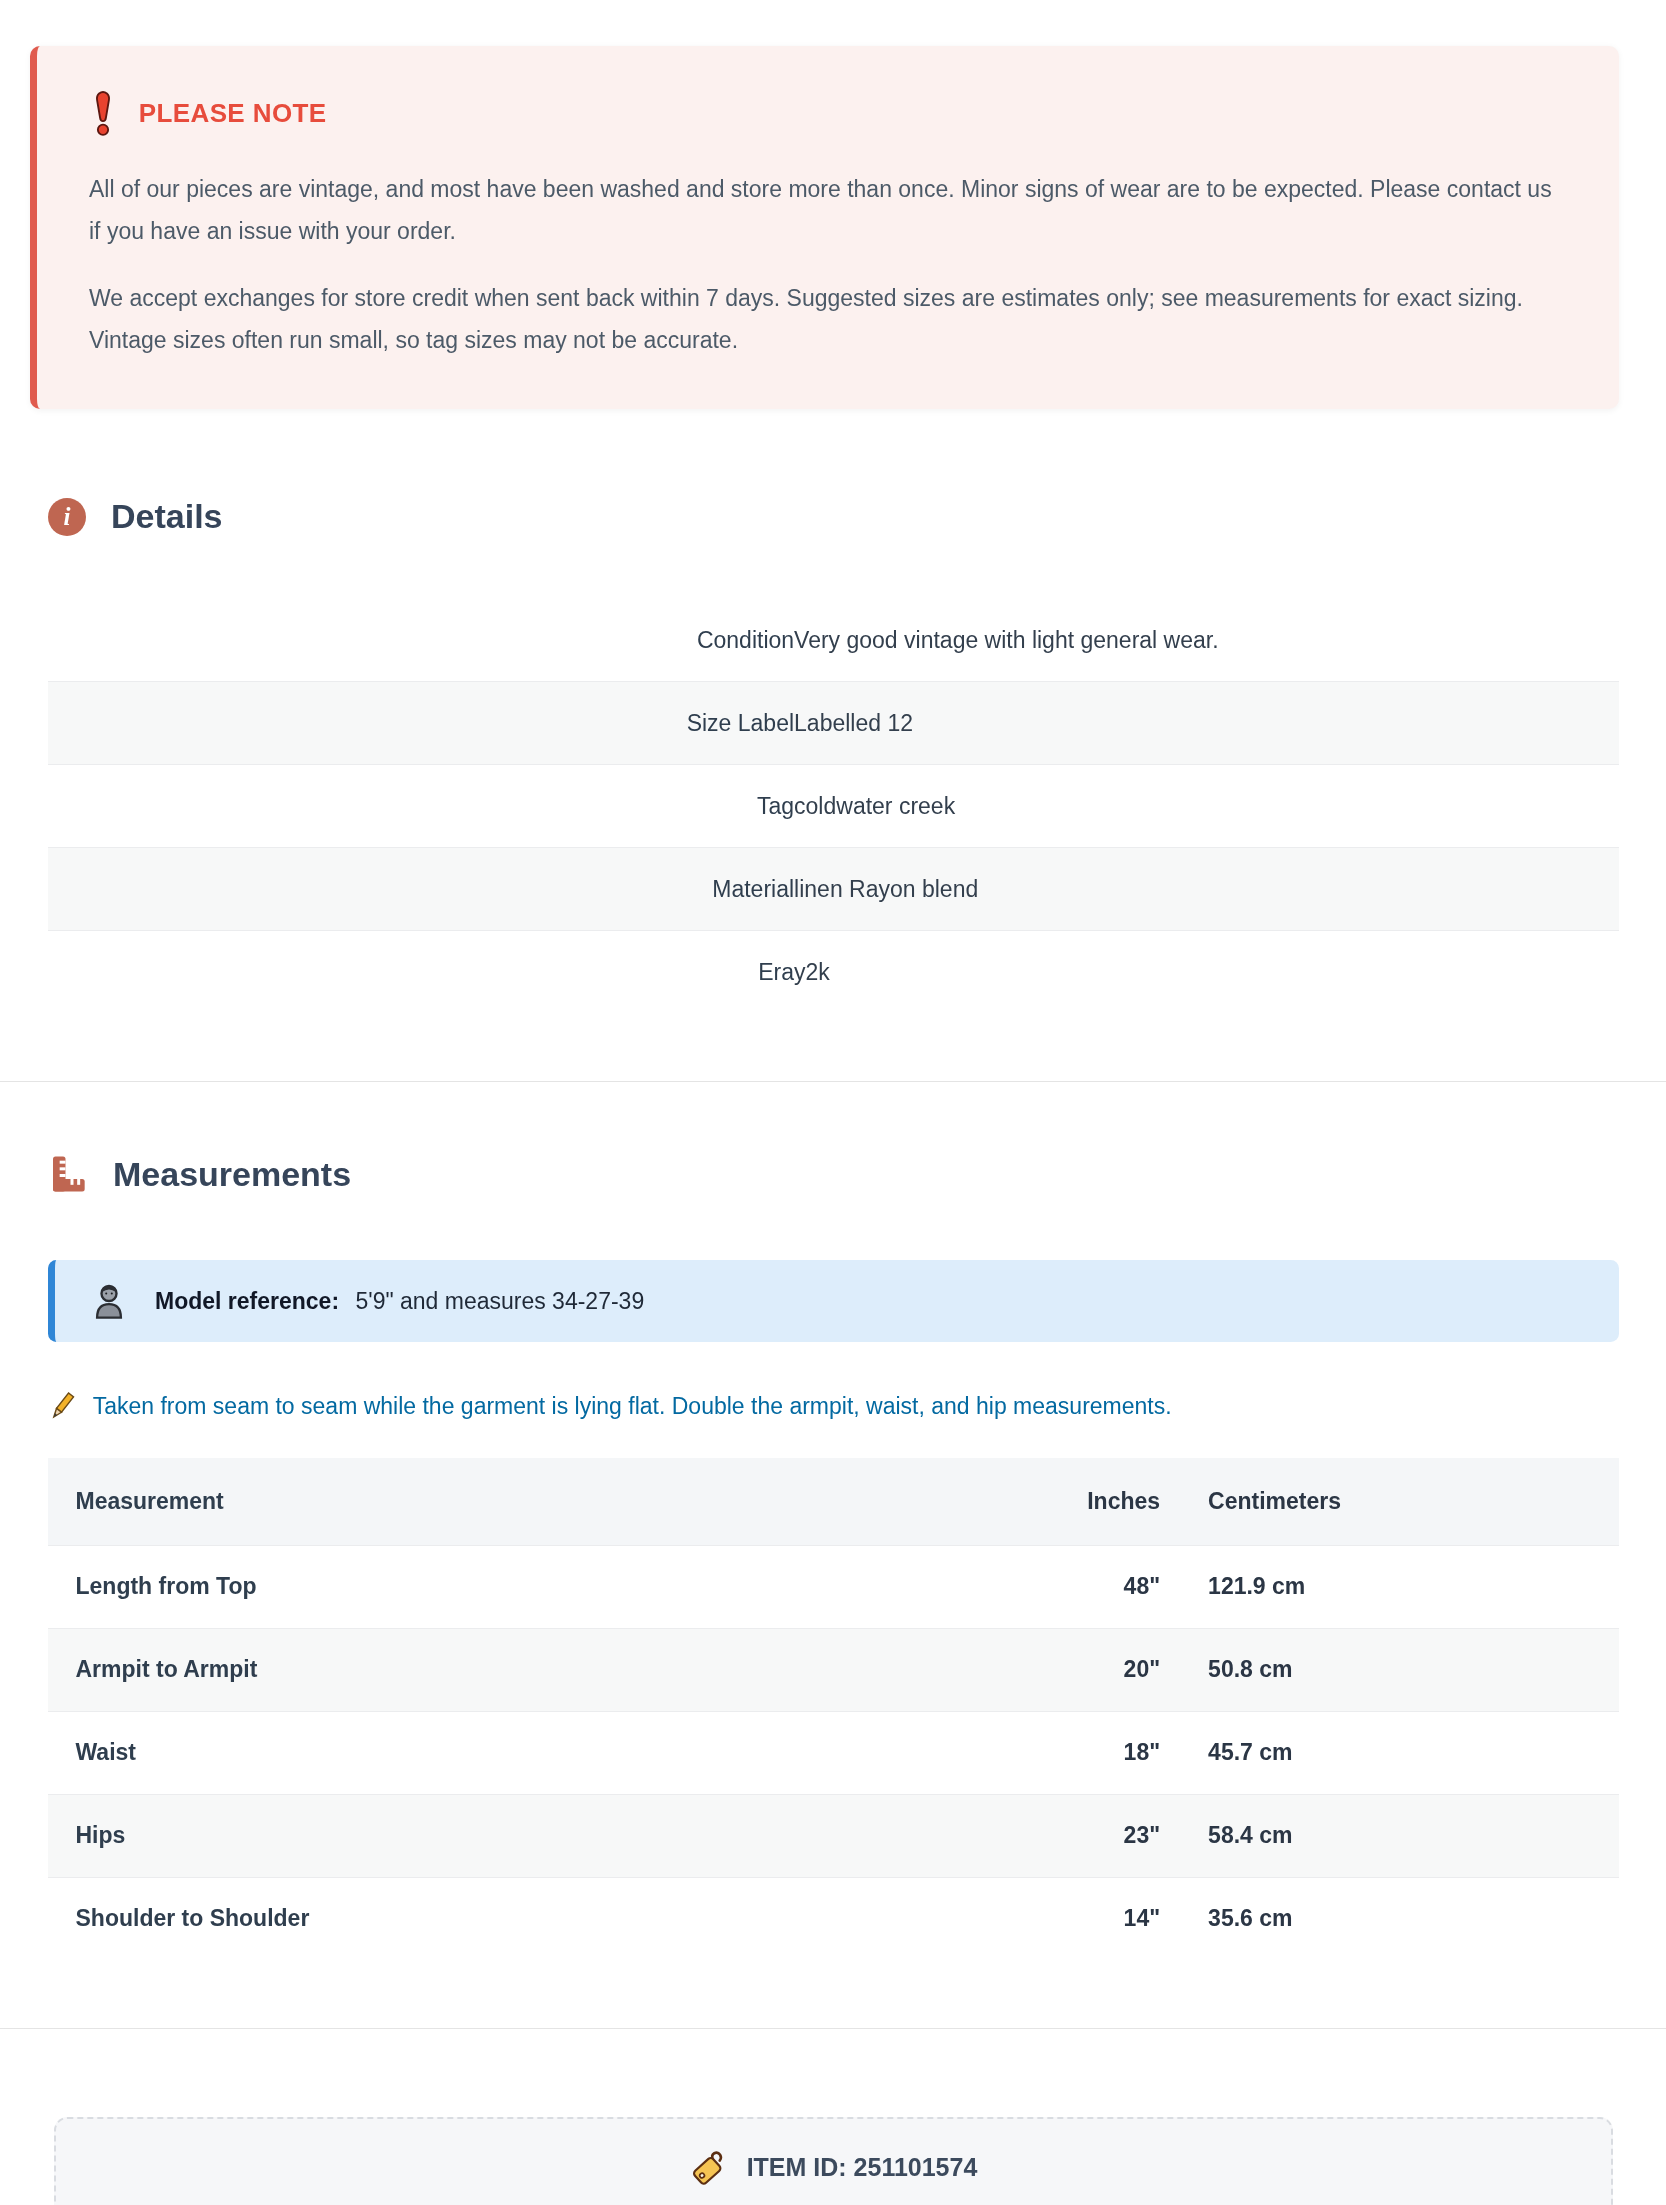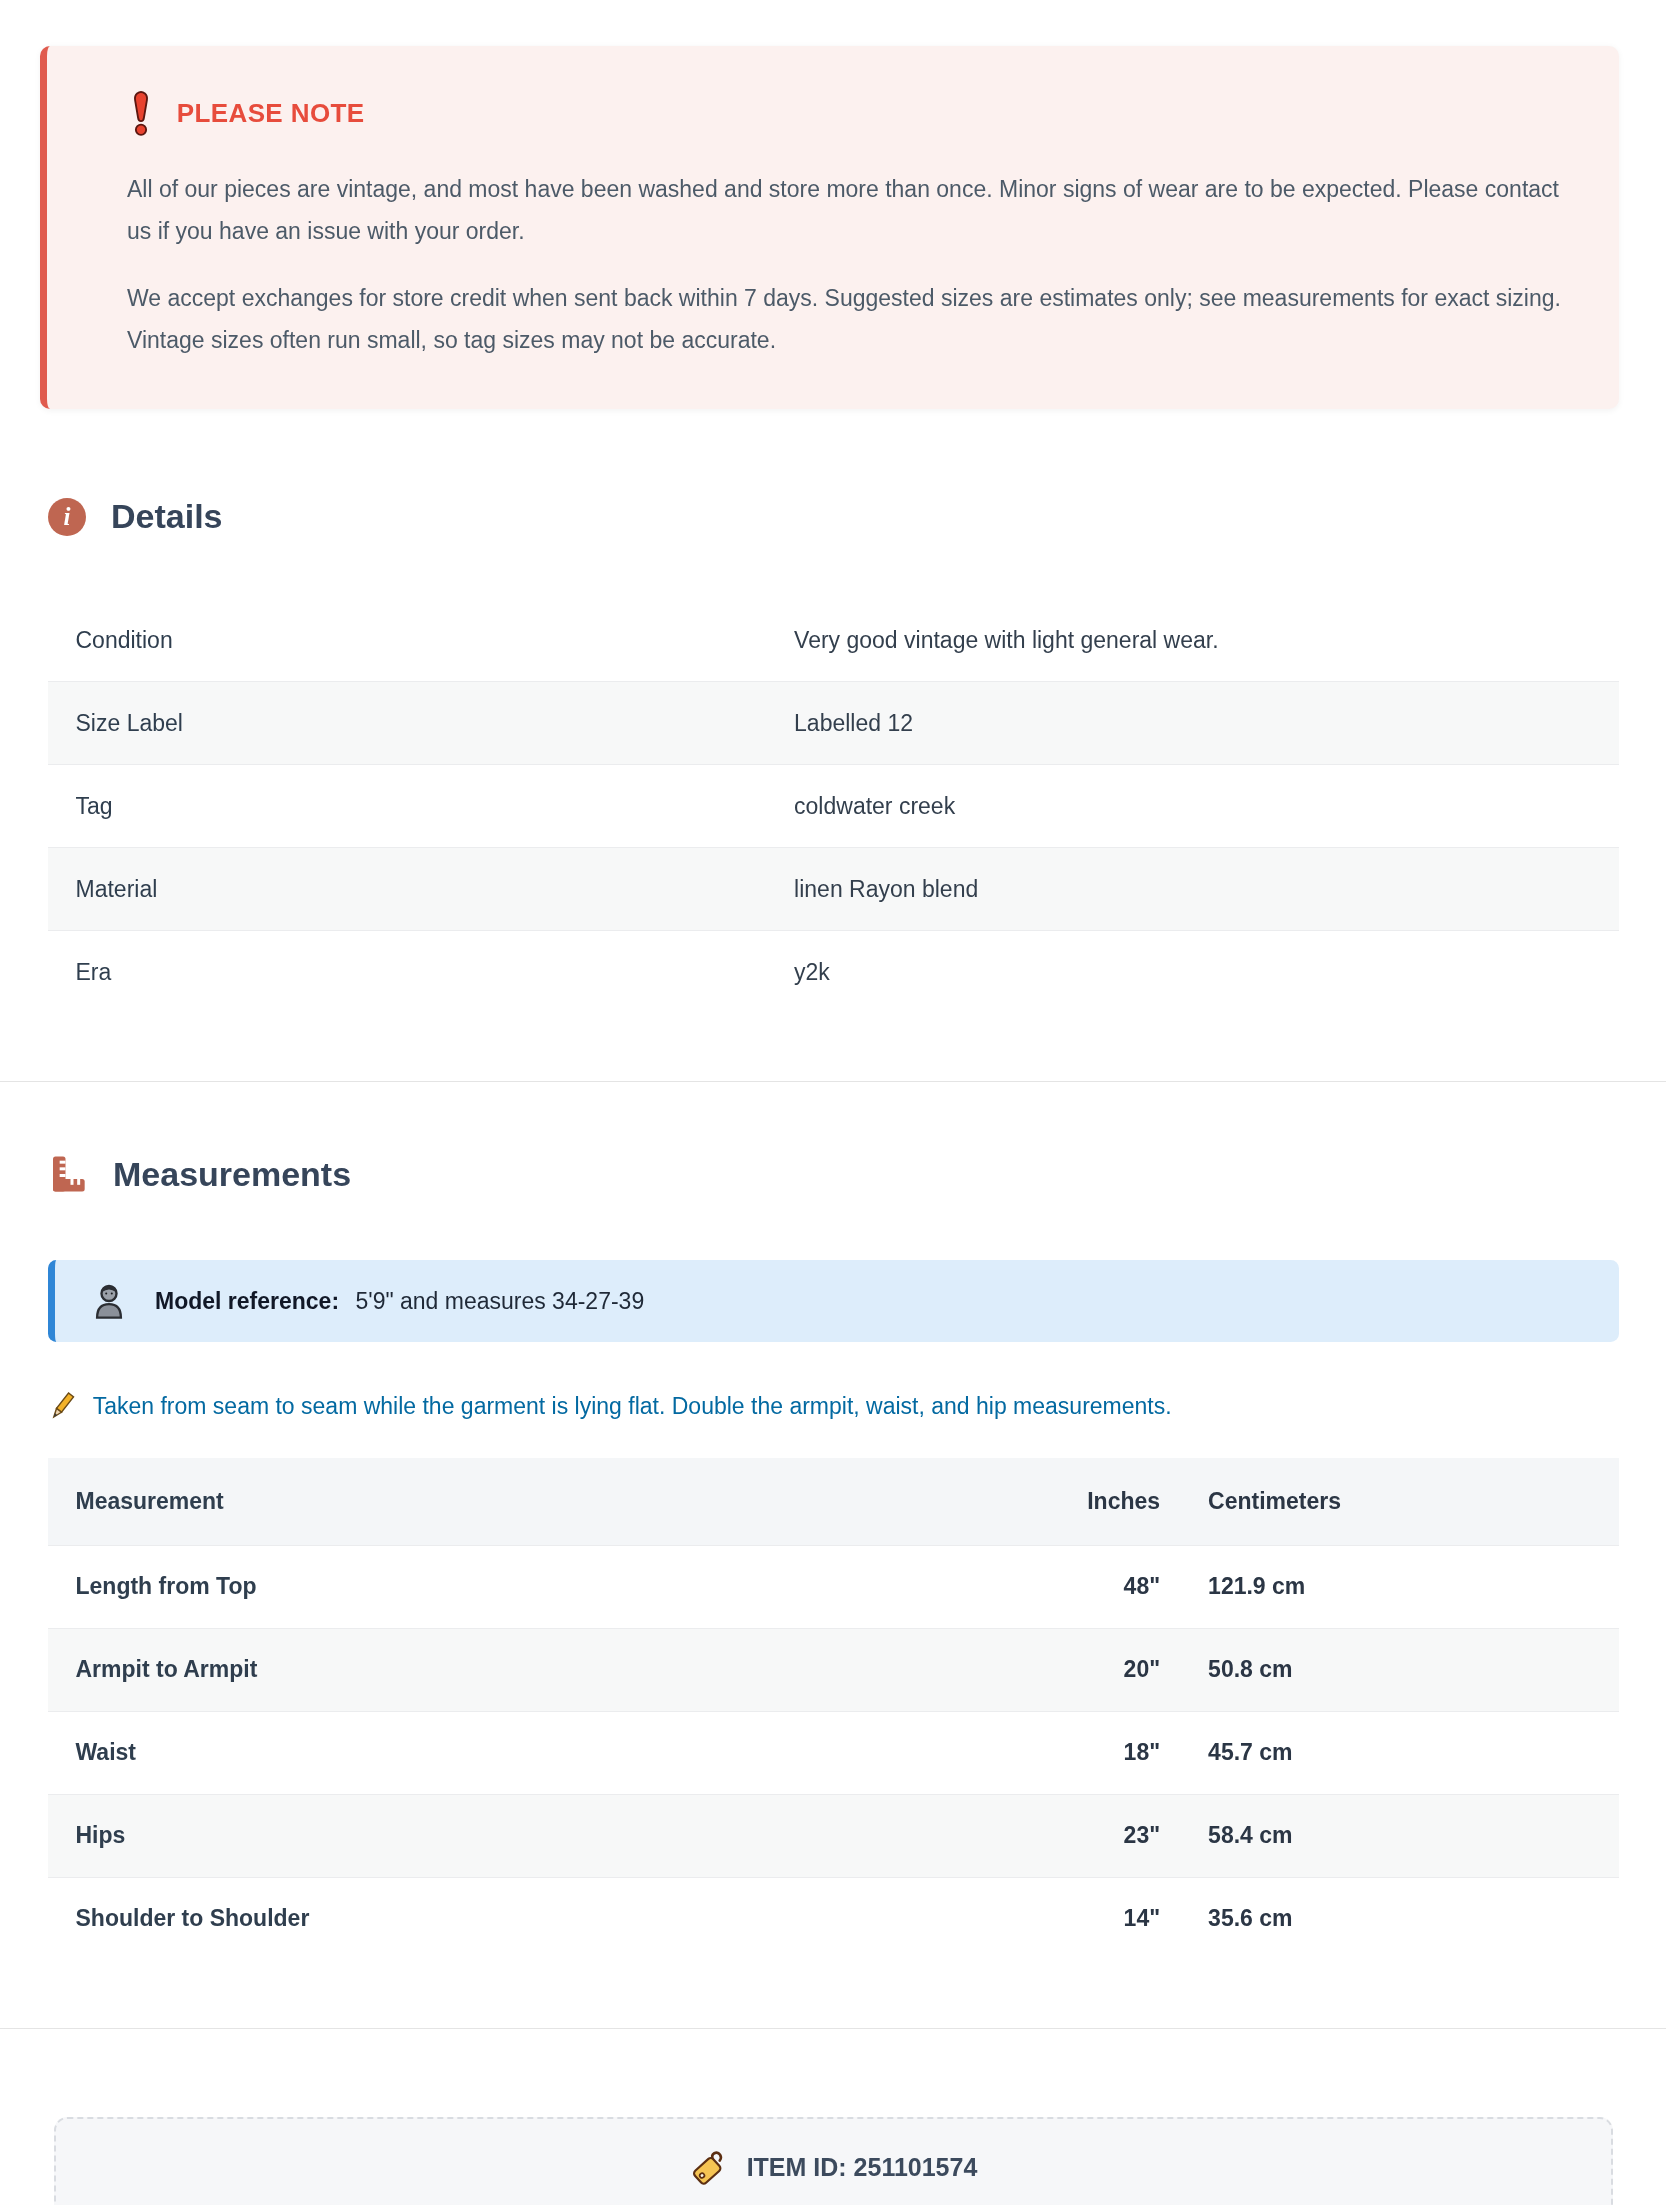--- a/index.html
+++ b/index.html
@@ -7,25 +7,25 @@
     width: 1667px;
     min-height: 2205px;
     background: #ffffff;
     font-family: "Liberation Sans", sans-serif;
     color: #334155;
   }
   .content { padding: 0 48px; }
 
   
   .alert {
-    margin: 46px 48px 0 40px;
+    margin: 46px 48px 0 30px;
     background: #fcf1ef;
     border-left: 7.5px solid #e05b4e;
     border-radius: 10px;
-    padding: 43px 52px 48px 80px;
+    padding: 43px 52px 48px 52px;
     box-shadow: 0 1.7px 6.7px rgba(0,0,0,0.05);
   }
   .alert-title-row {
     display: flex;
     align-items: center;
     gap: 21.7px;
     margin-bottom: 32px;
   }
   .alert-title {
     color: #e74c3c;
@@ -71,21 +71,21 @@
   .kv-table { margin-top: 63px; }
   .kv-row {
     display: flex;
     padding: 27.5px 27.5px;
     font-size: 23px;
     border-top: 0.8px solid #ebecee;
     background: #ffffff;
   }
   .kv-row:first-child { border-top: none; }
   .kv-row.alt { background: #f7f8f8; }
-  .kv-label { width: 47.4%; color: #2f3e4e; font-weight: 500; }
+  .kv-label { width: 47.4%; color: #2f3e4e; font-weight: 500; text-align: right; }
   .kv-value { flex: 1; color: #333f4d; }
 
   
   .divider {
     border-top: 1.7px solid #e4e4e4;
     margin-top: 68px;
   }
   .divider-2 { margin-top: 68px; }
 
   

